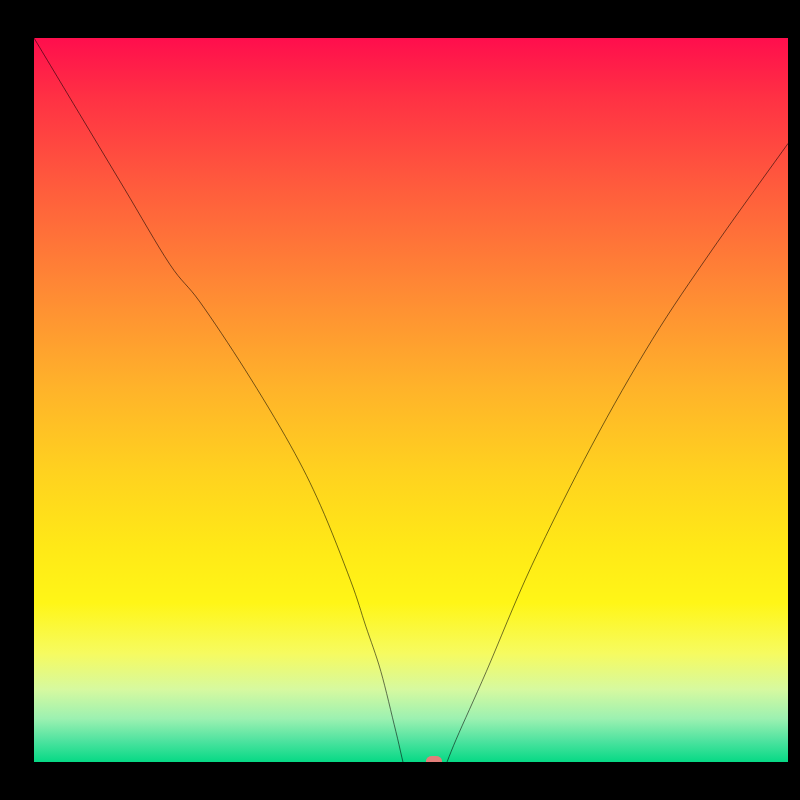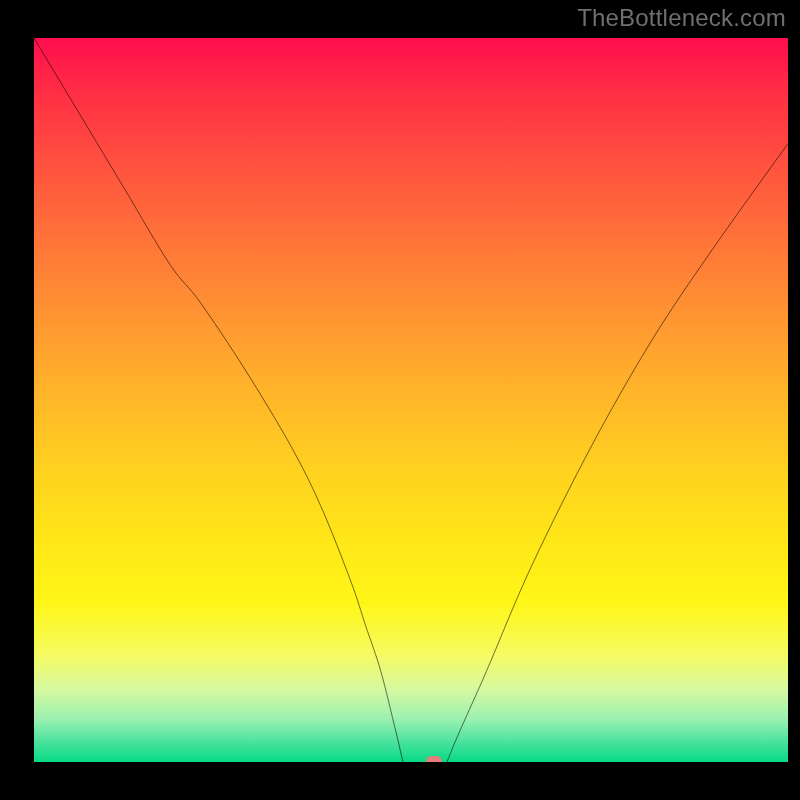--- a/index.html
+++ b/index.html
@@ -68,21 +68,20 @@
     border-radius: 6px / 5px;
     background: #e27f7a;
     transform: translate(-50%, -50%);
   }
 </style>
 </head>
 <body>
 
 <div class="frame">
 
-  <div class="watermark">TheBottleneck.com</div>
 
   <div class="plot-area">
     <div class="gradient-bg"></div>
 
     <svg class="svg-layer" viewBox="0 0 100 100" preserveAspectRatio="none">
       <path id="curve-path" fill="none" stroke="#000" stroke-width="0.55" stroke-linejoin="round" stroke-linecap="round" vector-effect="non-scaling-stroke" d="M 0 0 C 1 1.6666666666666667, 4 6.666666666666666, 6 10 C 8 13.333333333333334, 10 16.666666666666668, 12 20 C 14 23.333333333333332, 16.333333333333332 27.5, 18 30 C 19.666666666666668 32.5, 20.333333333333332 32.666666666666664, 22 35 C 23.666666666666668 37.333333333333336, 26 40.833333333333336, 28 44 C 30 47.166666666666664, 32.333333333333336 51, 34 54 C 35.666666666666664 57, 36.666666666666664 59, 38 62 C 39.333333333333336 65, 41 69.33333333333333, 42 72 C 43 74.66666666666667, 43.333333333333336 76, 44 78 C 44.666666666666664 80, 45.333333333333336 81.66666666666667, 46 84 C 46.666666666666664 86.33333333333333, 47.416666666666664 89.66666666666667, 48 92 C 48.583333333333336 94.33333333333333, 49 96.66666666666667, 49.5 98 C 50 99.33333333333333, 50.416666666666664 99.66666666666667, 51 100 C 51.583333333333336 100.33333333333333, 52.5 100.33333333333333, 53 100 C 53.5 99.66666666666667, 53.5 99.16666666666667, 54 98 C 54.5 96.83333333333333, 55 95.33333333333333, 56 93 C 57 90.66666666666667, 58.333333333333336 87.83333333333333, 60 84 C 61.666666666666664 80.16666666666667, 63.666666666666664 75, 66 70 C 68.33333333333333 65, 71.33333333333333 59, 74 54 C 76.66666666666667 49, 79.33333333333333 44.333333333333336, 82 40 C 84.66666666666667 35.666666666666664, 87 32.333333333333336, 90 28 C 93 23.666666666666668, 98.33333333333333 16.333333333333332, 100 14"></path>
     </svg>
 
     <div id="marker" class="marker-dot" style="left: 53%; top: 100%;"></div>
   </div>

